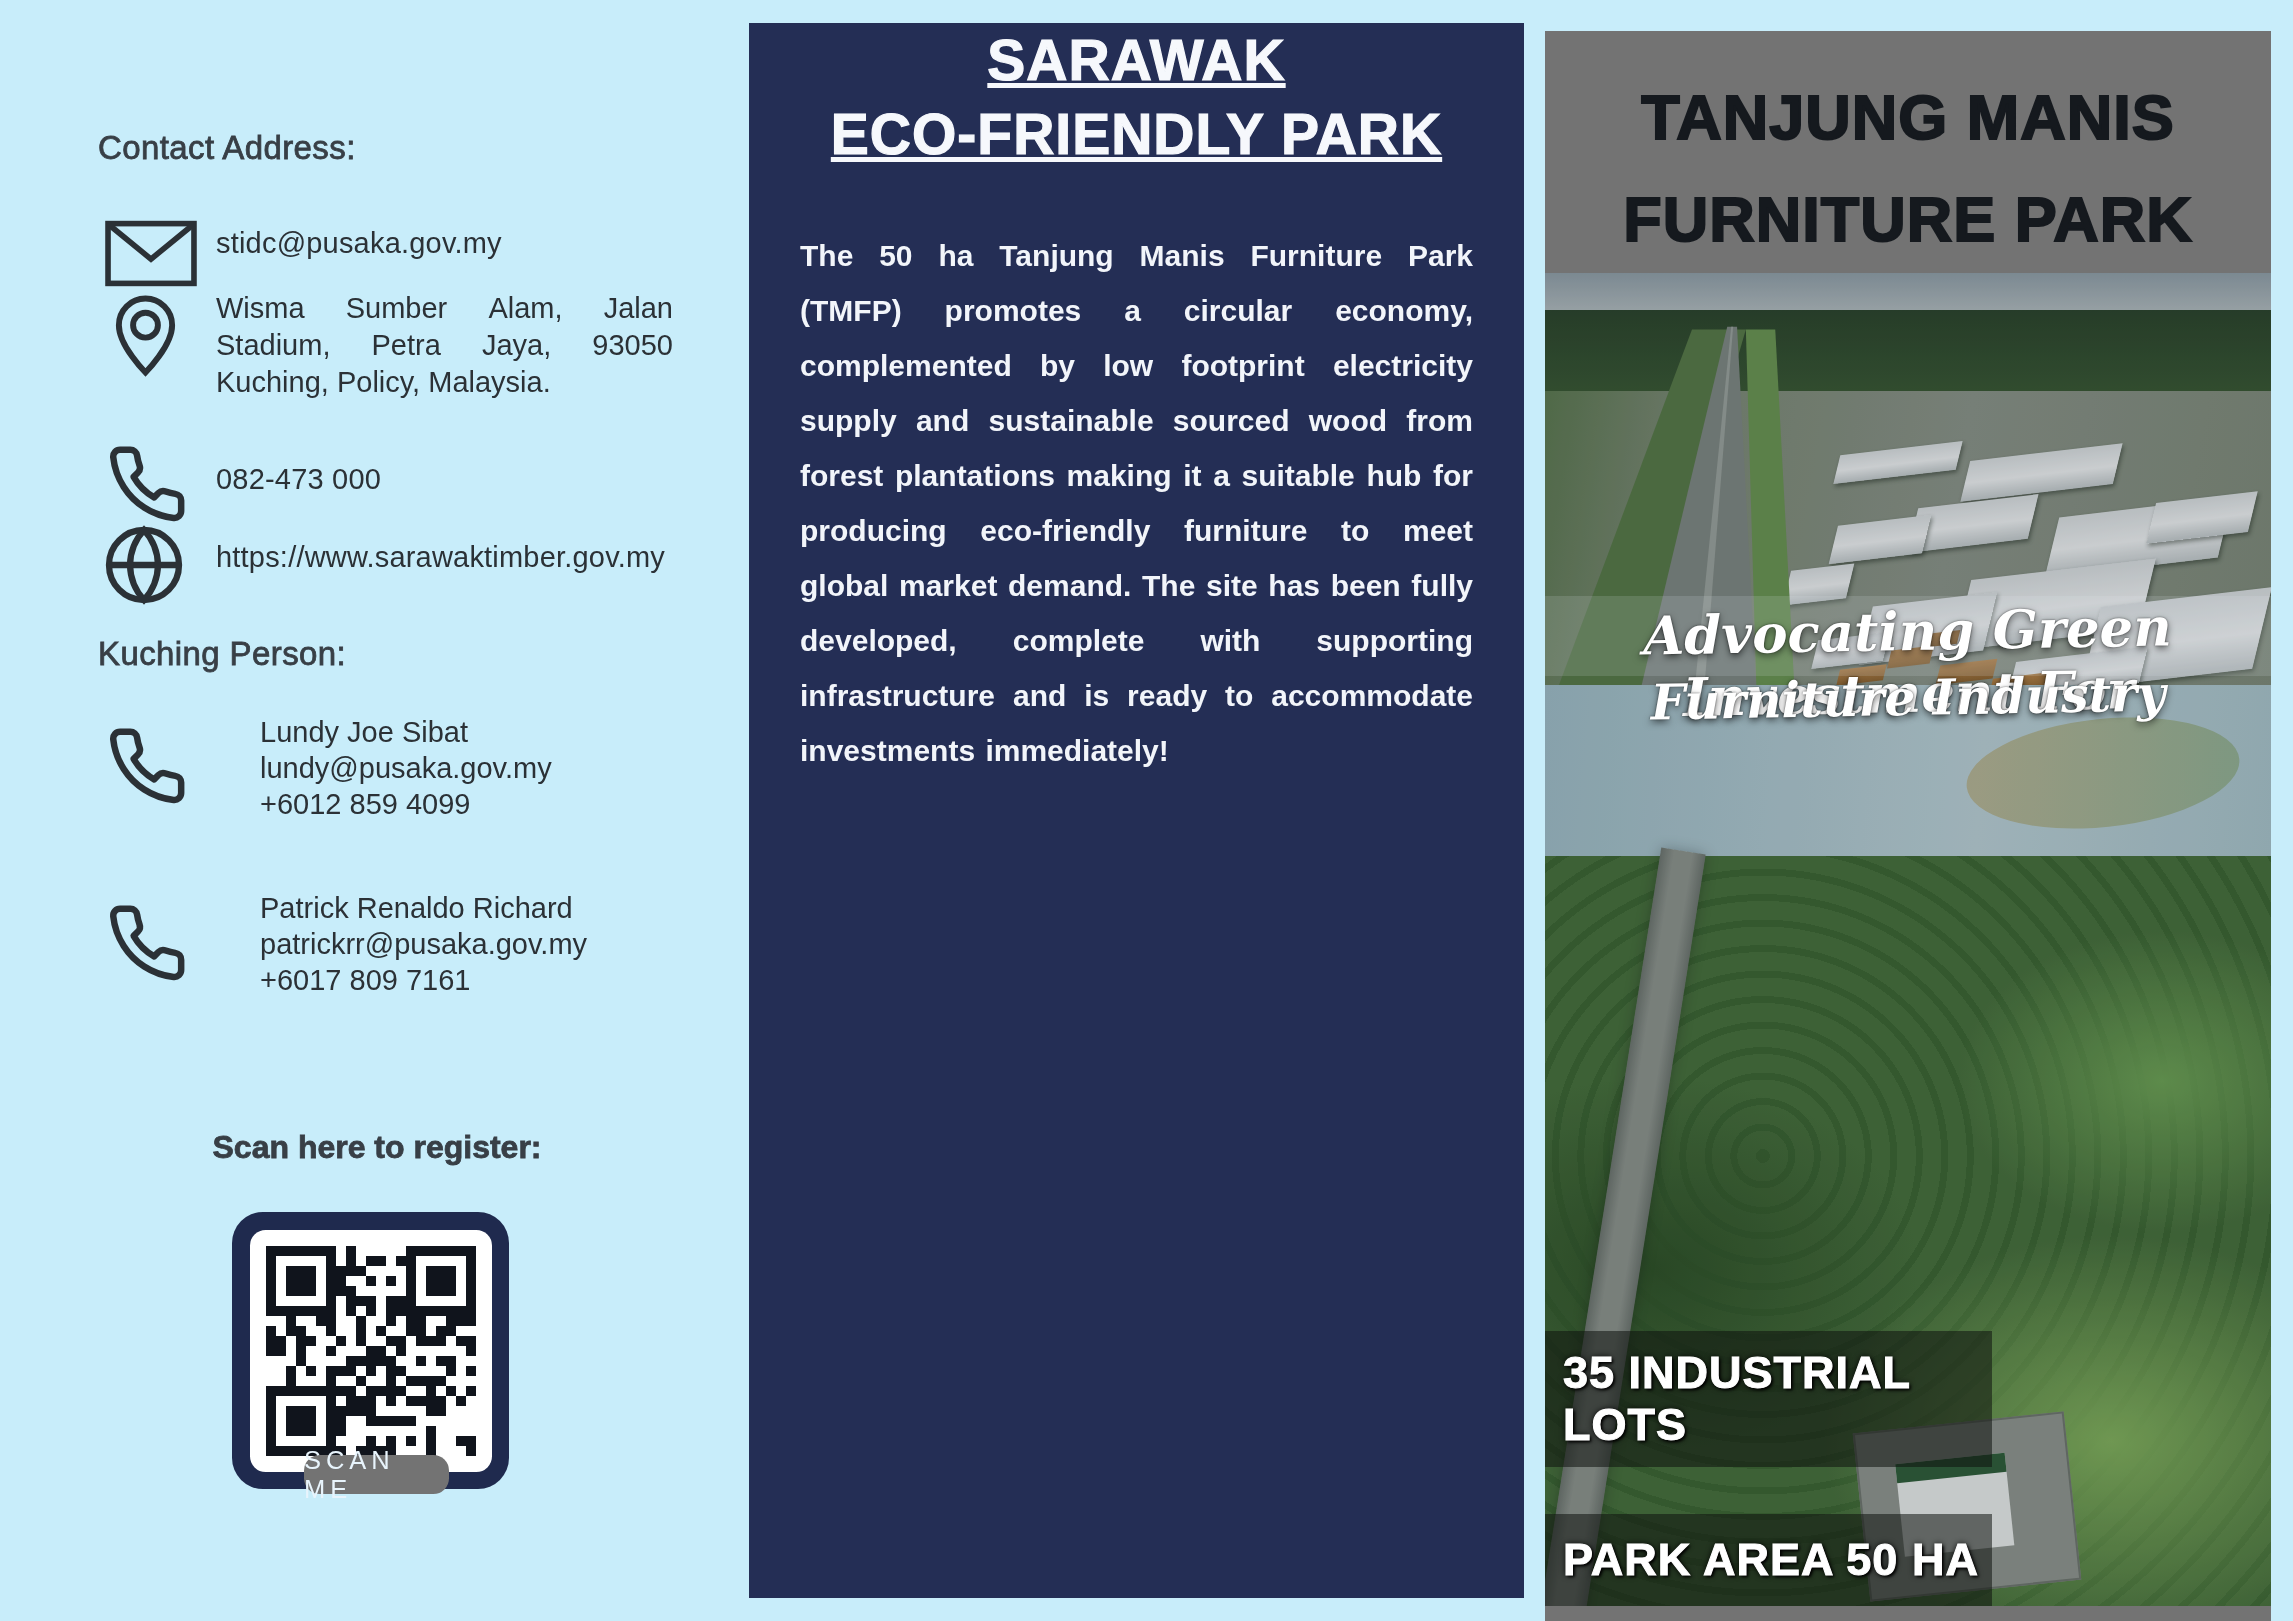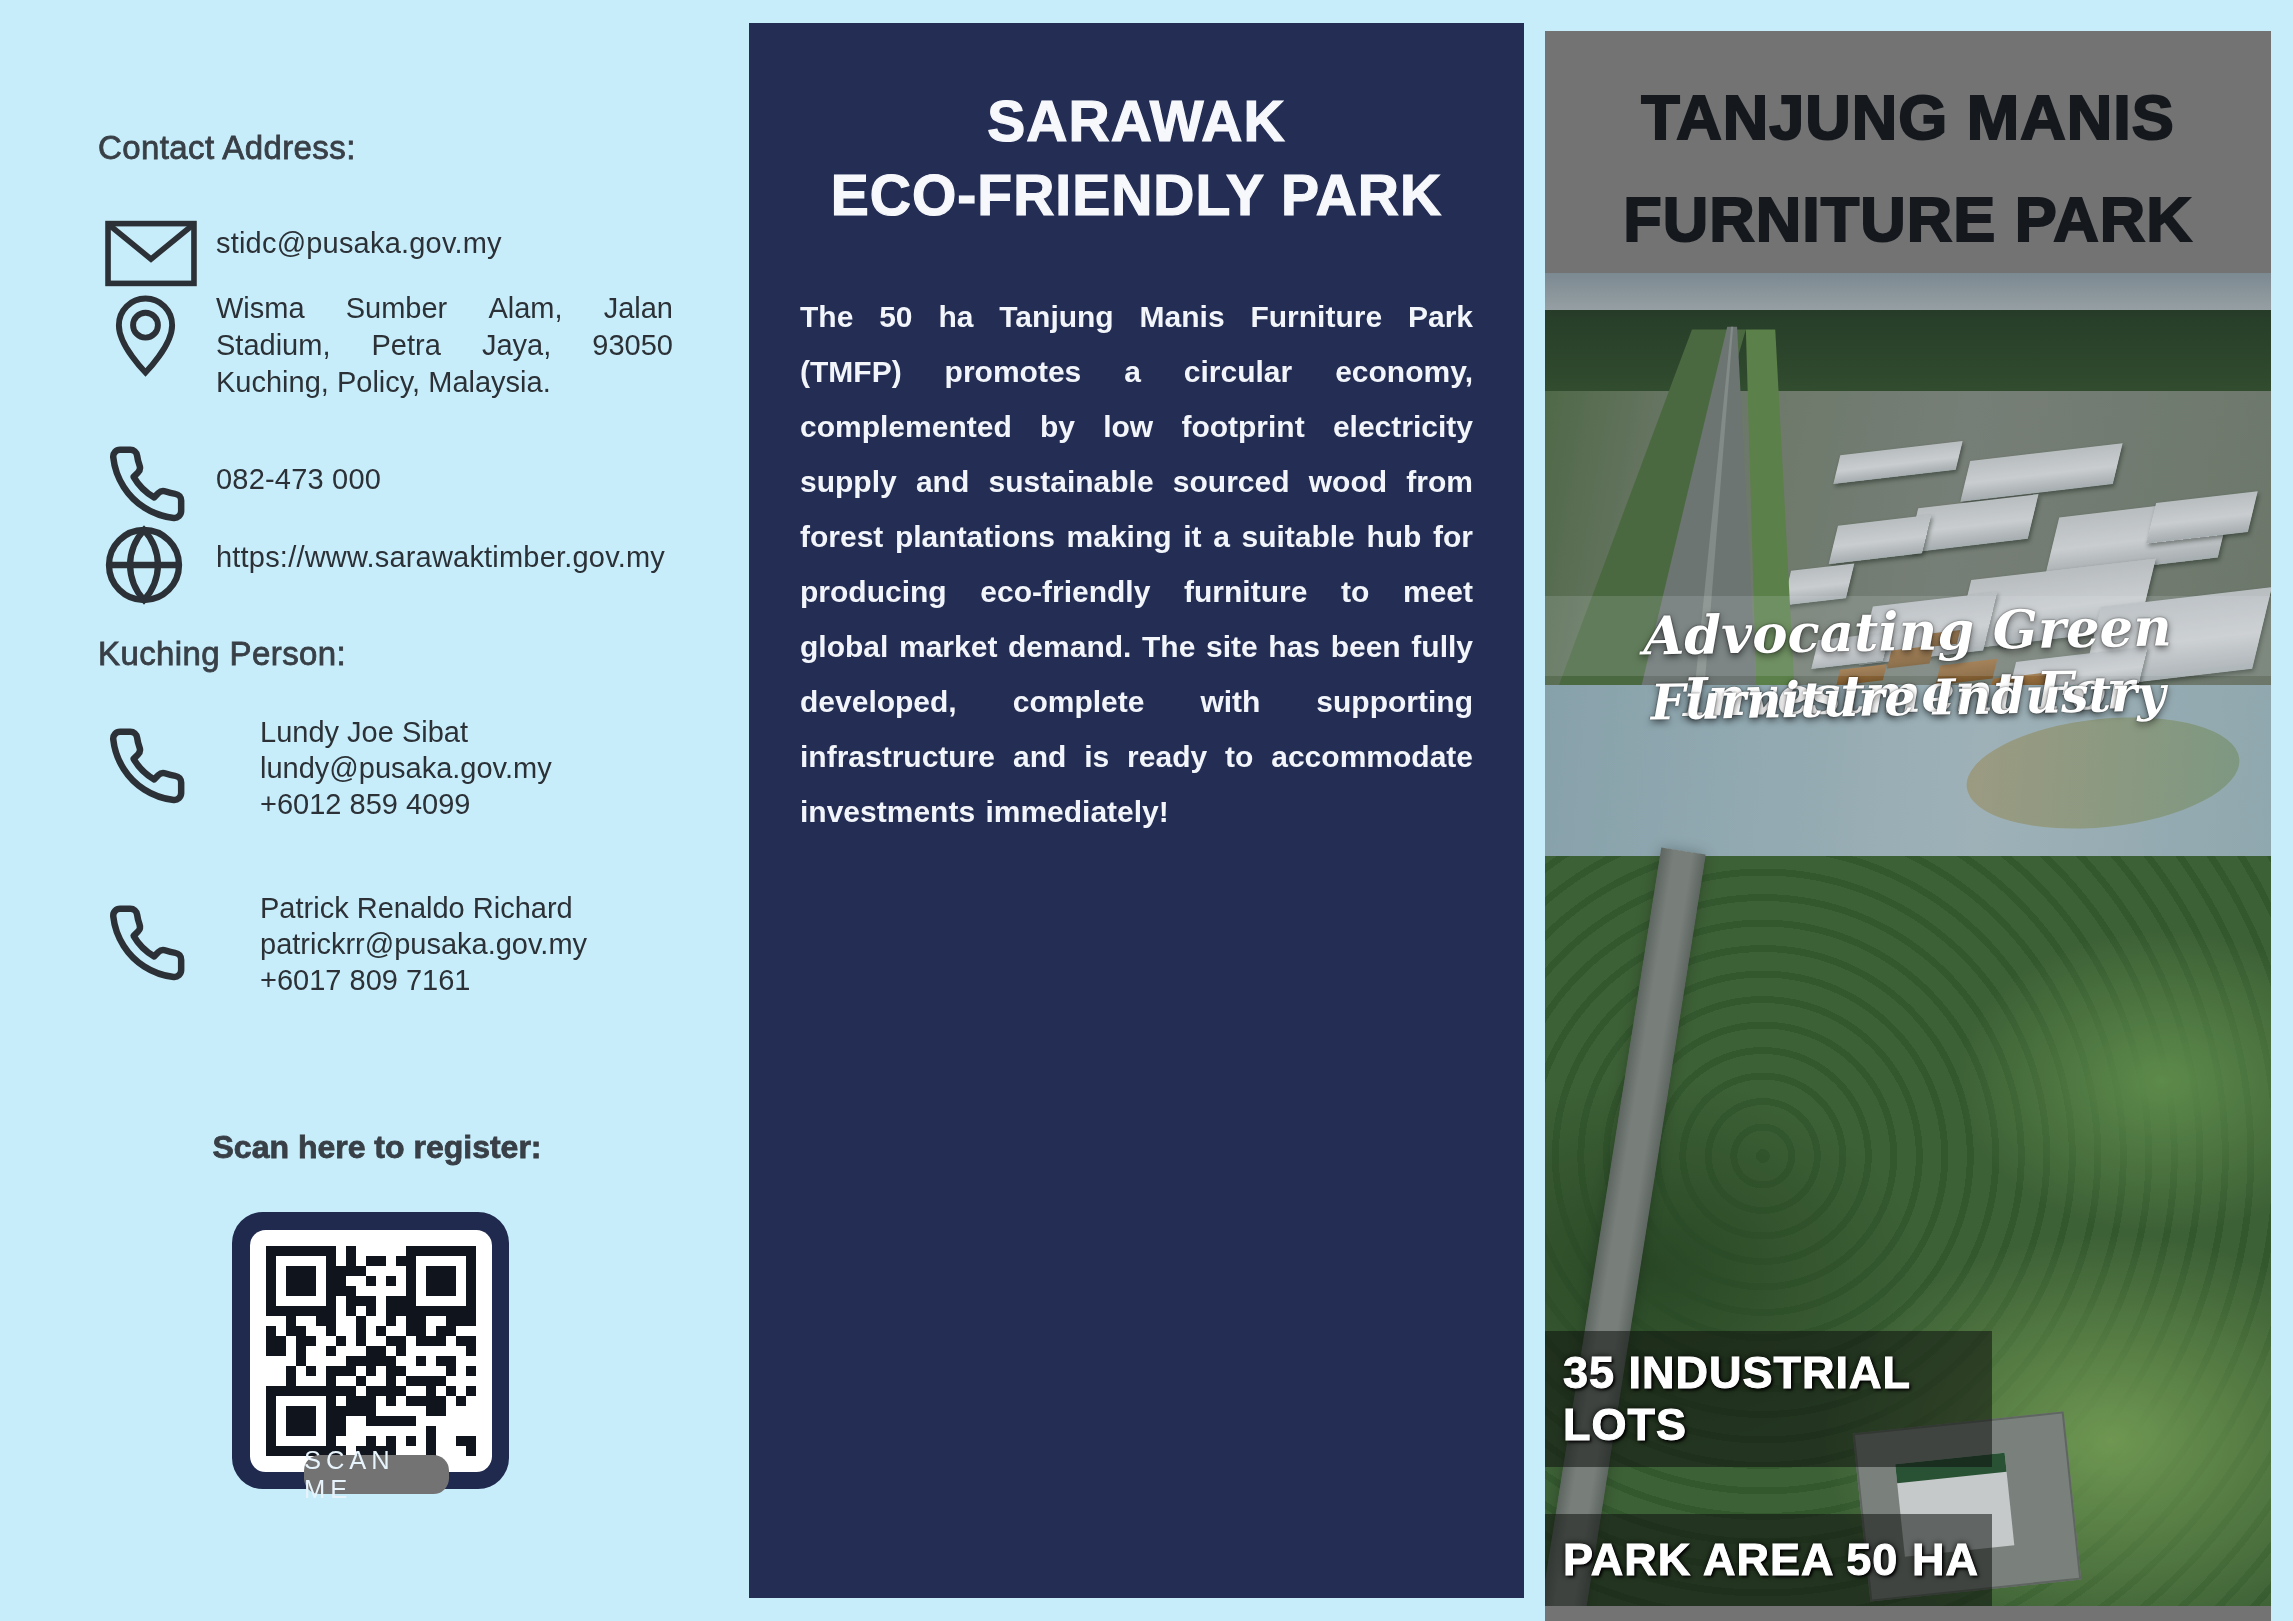--- a/index.html
+++ b/index.html
@@ -14,21 +14,21 @@
   .addr-line[data-justify-words]{display:flex;justify-content:space-between;}
   .person-block{position:absolute;left:216px;width:470px;font-size:29px;color:#2b3136;line-height:36px;margin-left:44px;}
   .scan-heading{position:absolute;left:142px;top:1129px;width:470px;text-align:center;font-size:32px;font-weight:bold;color:#383f46;-webkit-text-stroke:0.8px #383f46;}
   .qr-frame{position:absolute;left:232px;top:1212px;width:277px;height:277px;background:#1f2a4e;border-radius:31px;}
   .qr-inner{position:absolute;left:17.6px;top:17.6px;width:242px;height:242px;background:#ffffff;border-radius:15.7px;display:flex;align-items:center;justify-content:center;}
   .scanme{position:absolute;left:304px;top:1455px;width:145px;height:39px;background:#737373;border-radius:15.7px;display:flex;align-items:center;justify-content:flex-end;z-index:3;}
   .scanme span{font-size:25.5px;color:#e8f4fc;letter-spacing:4.9px;font-weight:normal;}
 
   
   .mid-panel{position:absolute;left:749px;top:22.5px;width:775px;height:1575px;background:#242e55;}
-  .mid-title{margin-top:61px;text-align:center;color:#f6f8fc;font-size:57px;line-height:74px;font-weight:bold;-webkit-text-stroke:1.2px #f6f8fc;letter-spacing:1px;}
+  .mid-title{text-align:center;color:#f6f8fc;font-size:57px;line-height:74px;font-weight:bold;-webkit-text-stroke:1.2px #f6f8fc;letter-spacing:1px;text-decoration:underline;}
   .mid-para{margin:57px 51px 0 51px;text-align:justify;color:#f2f5fa;font-size:30px;line-height:55px;font-weight:bold;word-spacing:2px;}
 
   
   .right-panel{position:absolute;left:1545px;top:31px;width:726px;height:1599px;background:#737373;}
   .rp-title{margin-top:35px;text-align:center;color:#15191e;font-size:63px;line-height:102px;font-weight:bold;-webkit-text-stroke:2px #15191e;letter-spacing:1px;}
   .photo{position:absolute;left:0;top:242px;width:726px;height:1333px;overflow:hidden;background:#47703b;}
   .ph-sky{position:absolute;left:0;top:0;width:726px;height:39px;background:linear-gradient(#91a0a8,#b2bcbe);}
   .ph-forest{position:absolute;left:0;top:37px;width:726px;height:93px;background:linear-gradient(#2c452b,#3a5a33);}
   .ph-industrial{position:absolute;left:0;top:118px;width:726px;height:306px;background:linear-gradient(100deg,#5d7a50 0%,#7c8a74 18%,#8b9488 55%,#7f8b79 100%);}
   .bldg{position:absolute;background:linear-gradient(#d9dedf,#eef1f1 55%,#c3cacb);box-shadow:2px 2.9px 3.9px rgba(20,30,20,.45);transform:skewX(-20deg) rotate(-7deg);}

